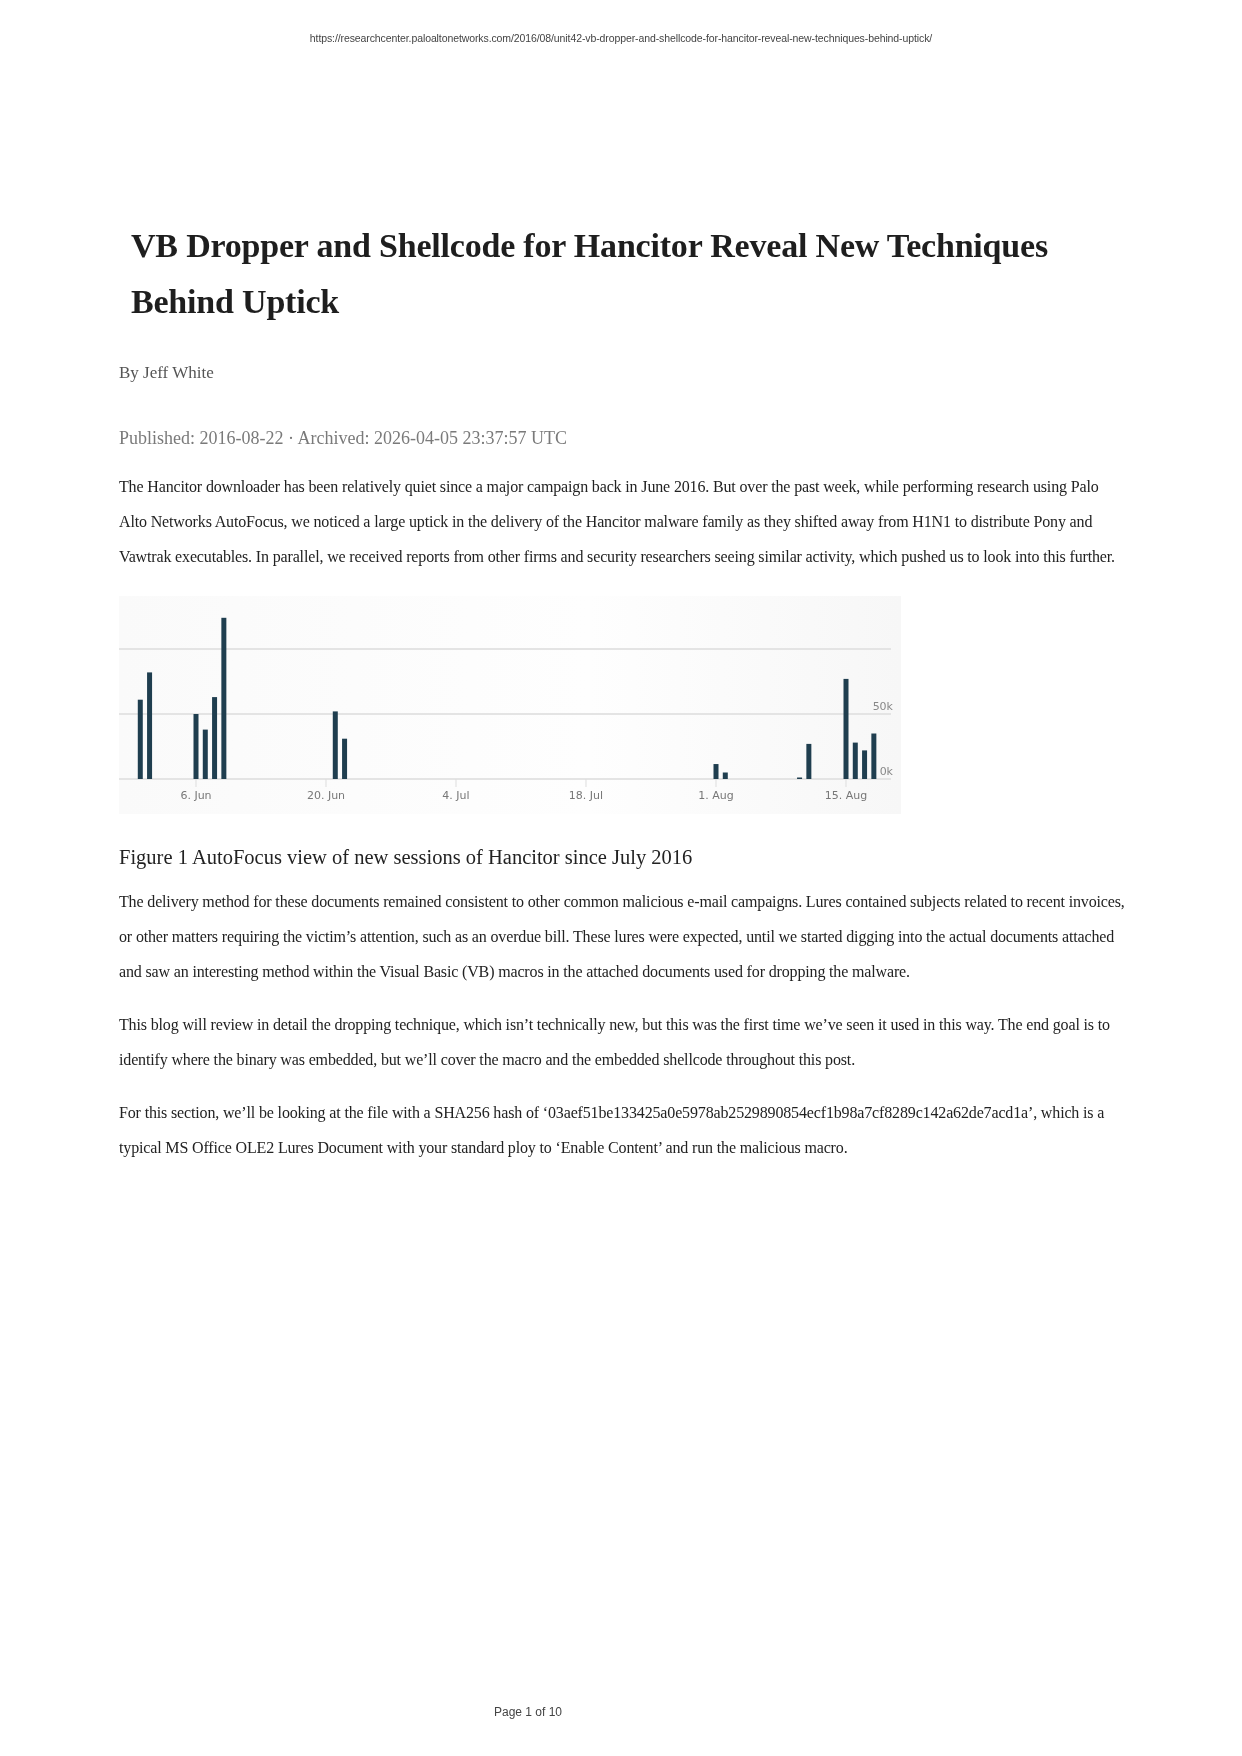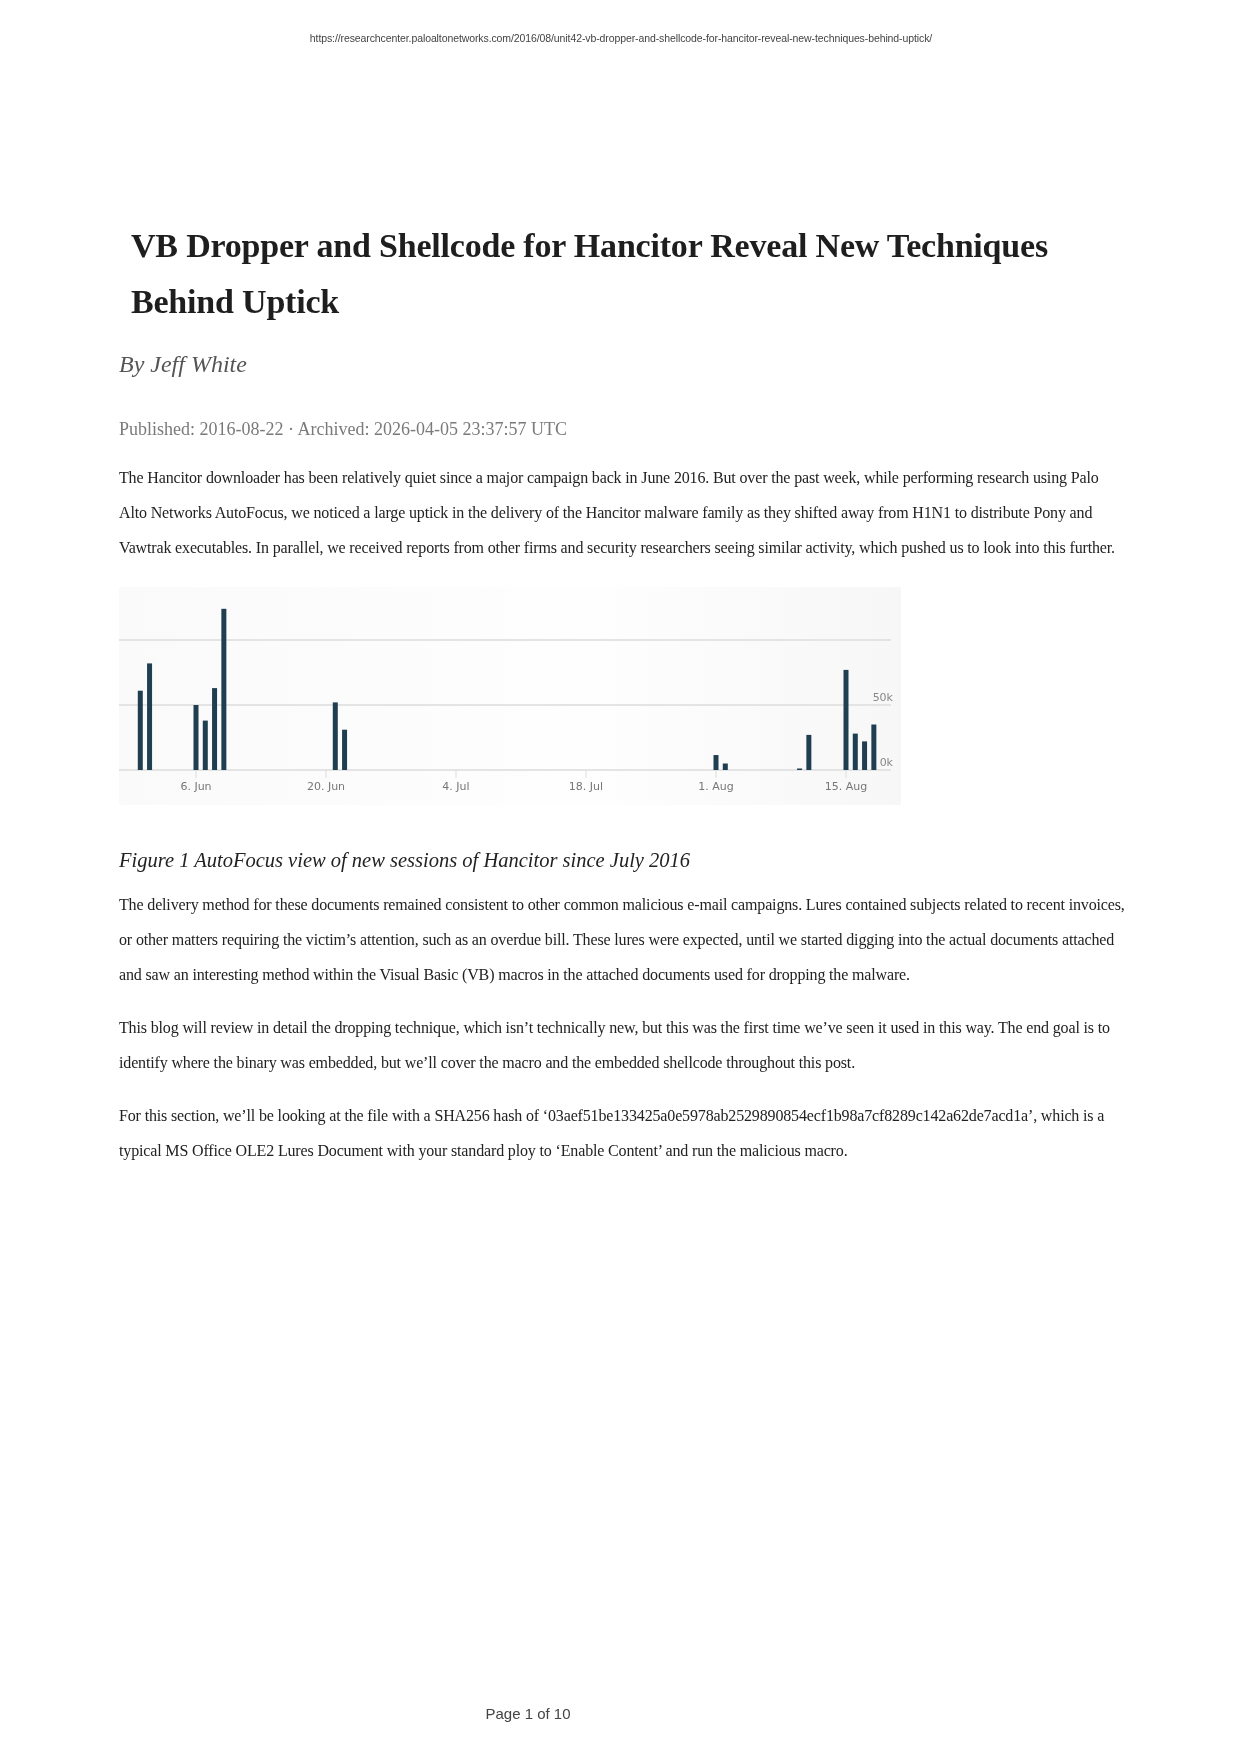--- a/index.html
+++ b/index.html
@@ -1,28 +1,28 @@
 <!DOCTYPE html>
 <html><head>
 <meta charset="utf-8">
 <style>
   html, body { margin: 0; padding: 0; background: #ffffff; }
   body { width: 1242px; height: 1756px; position: relative; overflow: hidden; font-family: "Liberation Serif", serif; color: #222222; }
   .url { position: absolute; top: 32px; left: 0; width: 1242px; text-align: center; font-family: "Liberation Sans", sans-serif; font-size: 10.5px; color: #444444; letter-spacing: -0.1px; }
   .content { position: absolute; left: 119px; top: 206px; width: 1010px; }
   h1 { margin: 12px; font-size: 34px; font-weight: bold; line-height: 56px; color: #1e1e1e; letter-spacing: -0.2px; }
-  .byline { margin-top: 20px; font-size: 24px; color: #555555; line-height: 28px; font-style: italic; }
+  .byline { margin-top: 29px; font-size: 17px; color: #555555; line-height: 28px; }
   .published { margin-top: 38px; font-size: 18px; color: #7a7a7a; line-height: 26px; }
   p.body { margin: 18px 0 0 0; font-size: 16px; line-height: 35px; color: #222222; letter-spacing: -0.15px; }
   .figure { margin-top: 22px; width: 782px; height: 218px; position: relative; background: linear-gradient(90deg, #fafafa 0%, #fefefe 60%, #f7f7f7 100%); }
   .figure svg { position: absolute; left: 0; top: 0; }
-  .caption { margin-top: 40px; font-size: 20.5px; font-style: italic; line-height: 30px; color: #222222; }
+  .caption { margin-top: 28px; font-size: 20.5px; line-height: 30px; color: #222222; }
   p.first-after-caption { margin-top: 12px; }
   h2 { margin: 30px 0 0 0; font-size: 27px; font-weight: bold; line-height: 40px; color: #1e1e1e; }
-  .footer { position: absolute; top: 1705px; left: 0; width: 1056px; text-align: center; font-family: "Liberation Sans", sans-serif; font-size: 15px; color: #444444; }
+  .footer { position: absolute; top: 1705px; left: 0; width: 1056px; text-align: center; font-family: "Liberation Sans", sans-serif; font-size: 12px; color: #444444; }
   .tick-label { font-family: "DejaVu Sans", sans-serif; font-size: 11px; fill: #777777; }
   .y-label { font-family: "DejaVu Sans", sans-serif; font-size: 11px; fill: #888888; }
 </style>
 </head>
 <body>
 
 <div class="url">https://researchcenter.paloaltonetworks.com/2016/08/unit42-vb-dropper-and-shellcode-for-hancitor-reveal-new-techniques-behind-uptick/</div>
 
 <div class="content">
   <h1>VB Dropper and Shellcode for Hancitor Reveal New Techniques Behind Uptick</h1>

